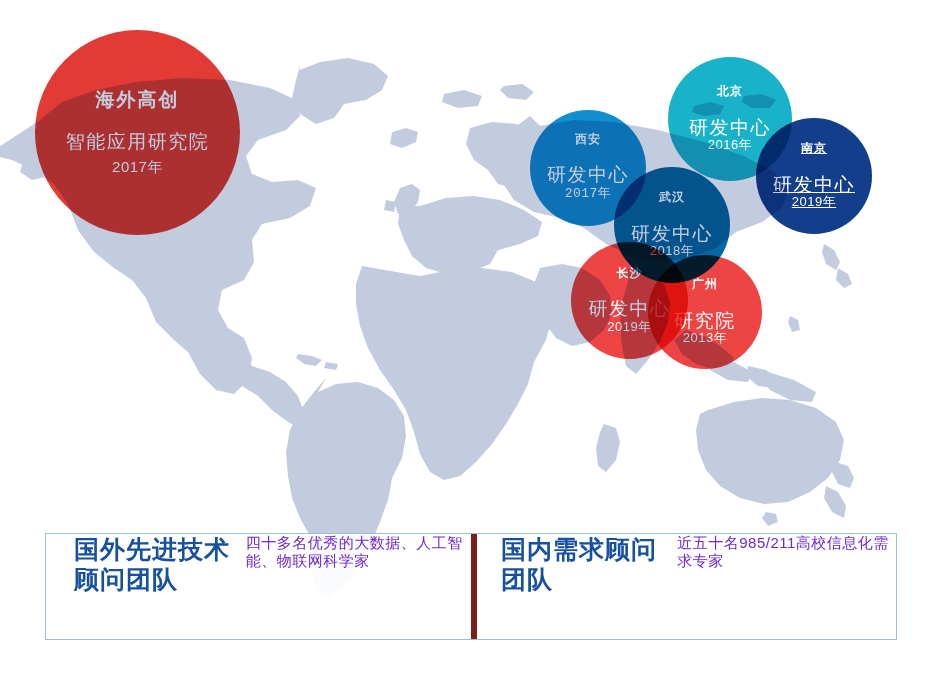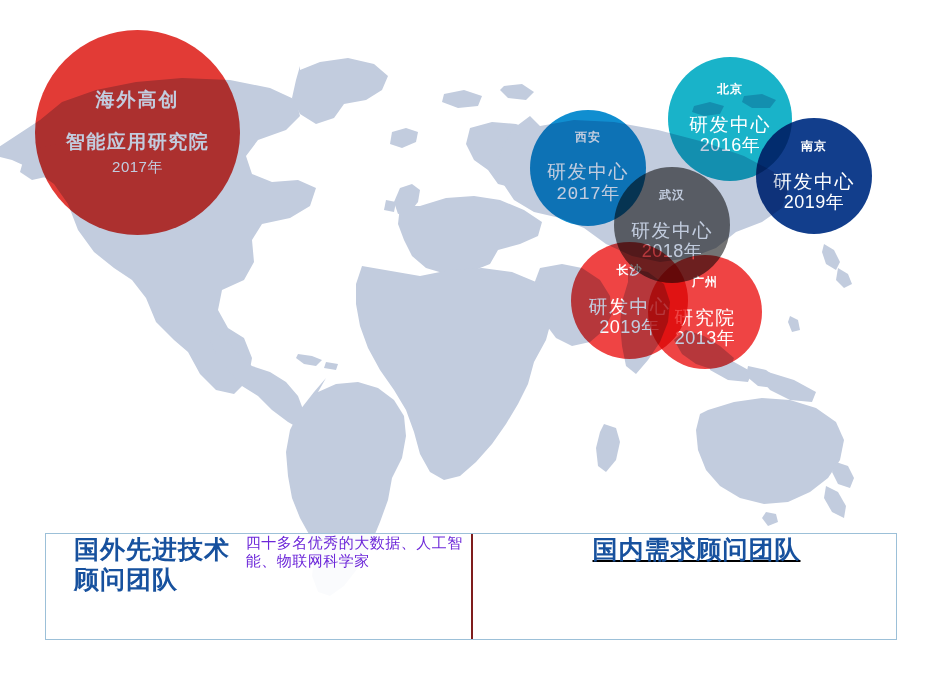--- a/index.html
+++ b/index.html
@@ -32,52 +32,52 @@
   .node .nm{font-weight:bold;letter-spacing:1px;}
   .node .sub{font-weight:normal;letter-spacing:1.5px;}
   .node .yr{font-weight:normal;letter-spacing:0.5px;}
 
   
   #n-overseas{
     left:35px;top:30px;width:205px;height:205px;
     background:#e23b36;
   }
   #n-overseas .nm{font-size:19px;letter-spacing:2px;}
-  #n-overseas .nm2{font-size:19px;font-weight:bold;letter-spacing:1.5px;margin-top:21px;}
+  #n-overseas .nm2{font-size:19px;font-weight:normal;letter-spacing:1.5px;margin-top:21px;}
   #n-overseas .yr{font-size:15px;margin-top:7px;}
 
   #n-beijing{left:668px;top:57px;width:124px;height:124px;background:#19b3c9;}
   #n-xian{left:530px;top:110px;width:116px;height:116px;background:#108ed0;font-family:Liberation Mono, monospace;}
-  #n-nanjing{left:756px;top:118px;width:116px;height:116px;background:#123e8c;}
+  #n-nanjing{left:756px;top:118px;width:116px;height:116px;background:#123e8c;text-decoration:underline;}
   #n-wuhan{left:614px;top:167px;width:116px;height:116px;background:#1aa8bd;}
   #n-changsha{left:571px;top:242px;width:117px;height:117px;background:#0e87dc;}
   #n-guangzhou{left:648px;top:255px;width:114px;height:114px;background:#f5c02a;}
 
   .node.city .nm{font-size:12px;}
   .node.city .sub{font-size:19px;margin-top:18px;}
-  .node.city .yr{font-size:18px;margin-top:0;}
+  .node.city .yr{font-size:13px;margin-top:0;}
 
   
   #panel{
     position:absolute;left:45px;top:533px;width:852px;height:107px;
     border:1px solid #9cc0d8;
     background:rgba(255,255,255,0.92);
     box-sizing:border-box;
     display:flex;
     align-items:stretch;
   }
   .pcol{
     flex:1 1 50%;
     display:flex;
     flex-direction:row;
     justify-content:center;
     padding-left:28px;
     box-sizing:border-box;
   }
-  .pcol.right{border-left:2px solid #7f1d1d;padding-left:24px;text-decoration:underline;}
+  .pcol.right{border-left:6px solid #7f1d1d;padding-left:24px;}
   .ptitle{
     font-size:25px;font-weight:bold;color:#17519e;letter-spacing:1px;
     line-height:1.2;margin-bottom:7px;
   }
   .psub{font-size:15px;color:#6d28d9;letter-spacing:0.5px;line-height:1.2;}
 </style>
 </head>
 <body>
 
 <div id="stage">
@@ -159,21 +159,21 @@
       <div class="sub">研发中心</div>
       <div class="yr">2017年</div>
     </div>
 
     <div class="node city" id="n-nanjing" style="background: rgb(18, 62, 140);">
       <div class="nm">南京</div>
       <div class="sub">研发中心</div>
       <div class="yr">2019年</div>
     </div>
 
-    <div class="node city" id="n-wuhan" style="background: #737373;">
+    <div class="node city" id="n-wuhan" style="background: #0369a1;">
       <div class="nm">武汉</div>
       <div class="sub">研发中心</div>
       <div class="yr">2018年</div>
     </div>
 
     <div class="node city" id="n-changsha" style="background: #ef4444;">
       <div class="nm">长沙</div>
       <div class="sub">研发中心</div>
       <div class="yr">2019年</div>
     </div>
@@ -186,16 +186,17 @@
 
   </div>
 
   <div id="panel">
     <div class="pcol left">
       <div class="ptitle">国外先进技术顾问团队</div>
       <div class="psub">四十多名优秀的大数据、人工智能、物联网科学家</div>
     </div>
     <div class="pcol right">
       <div class="ptitle">国内需求顾问团队</div>
+      <div class="psub">近五十名985/211高校信息化需求专家</div>
     </div>
   </div>
 
 </div>
 
 </body></html>

